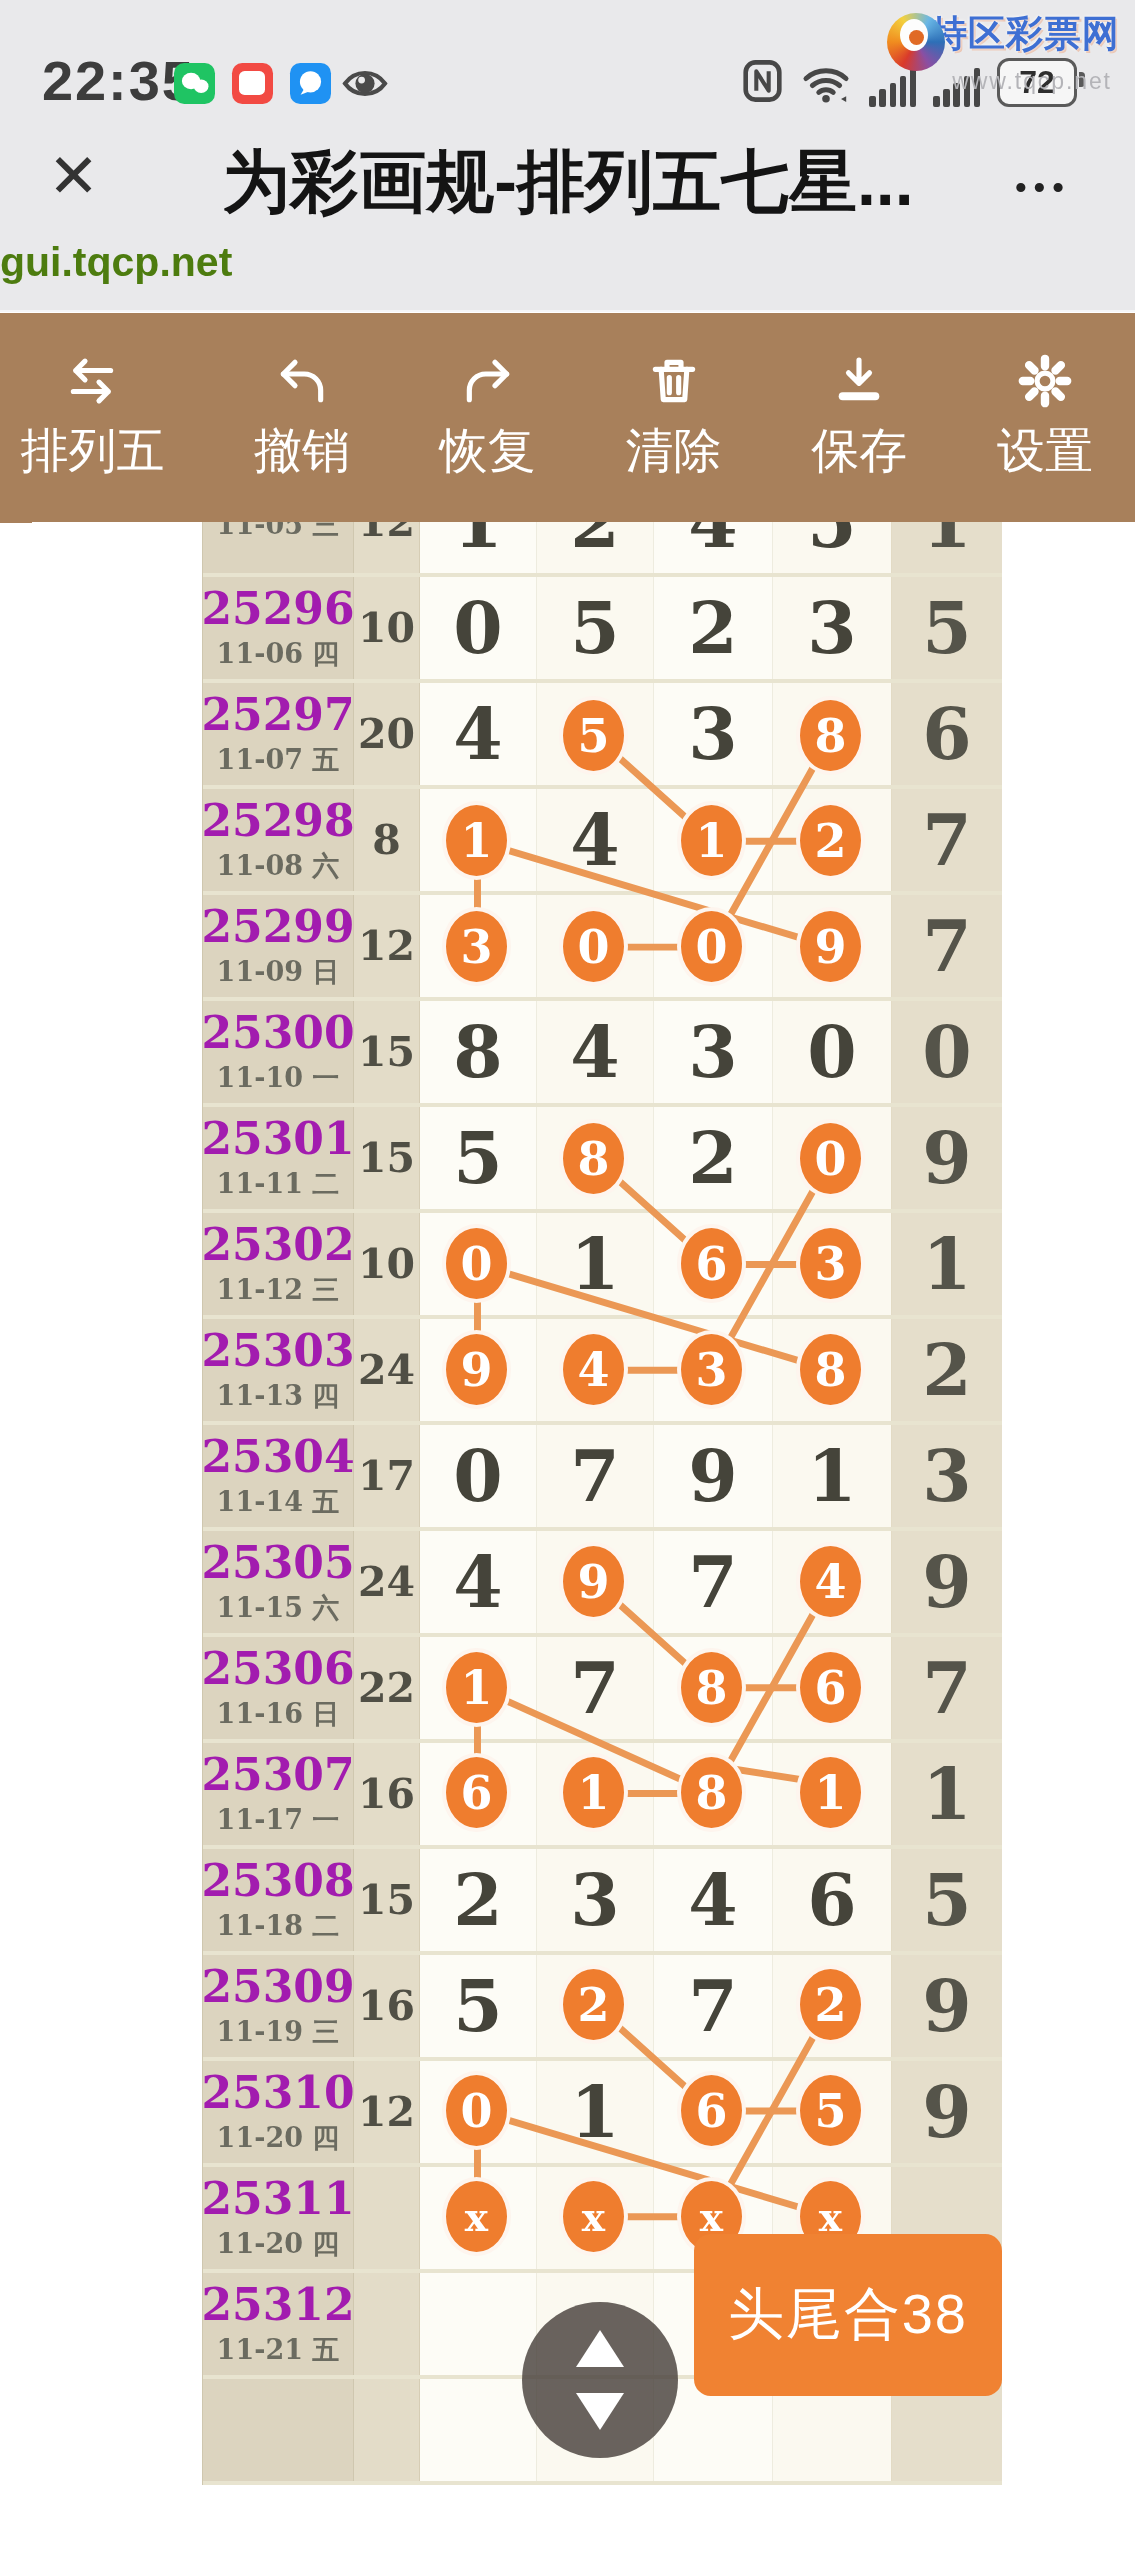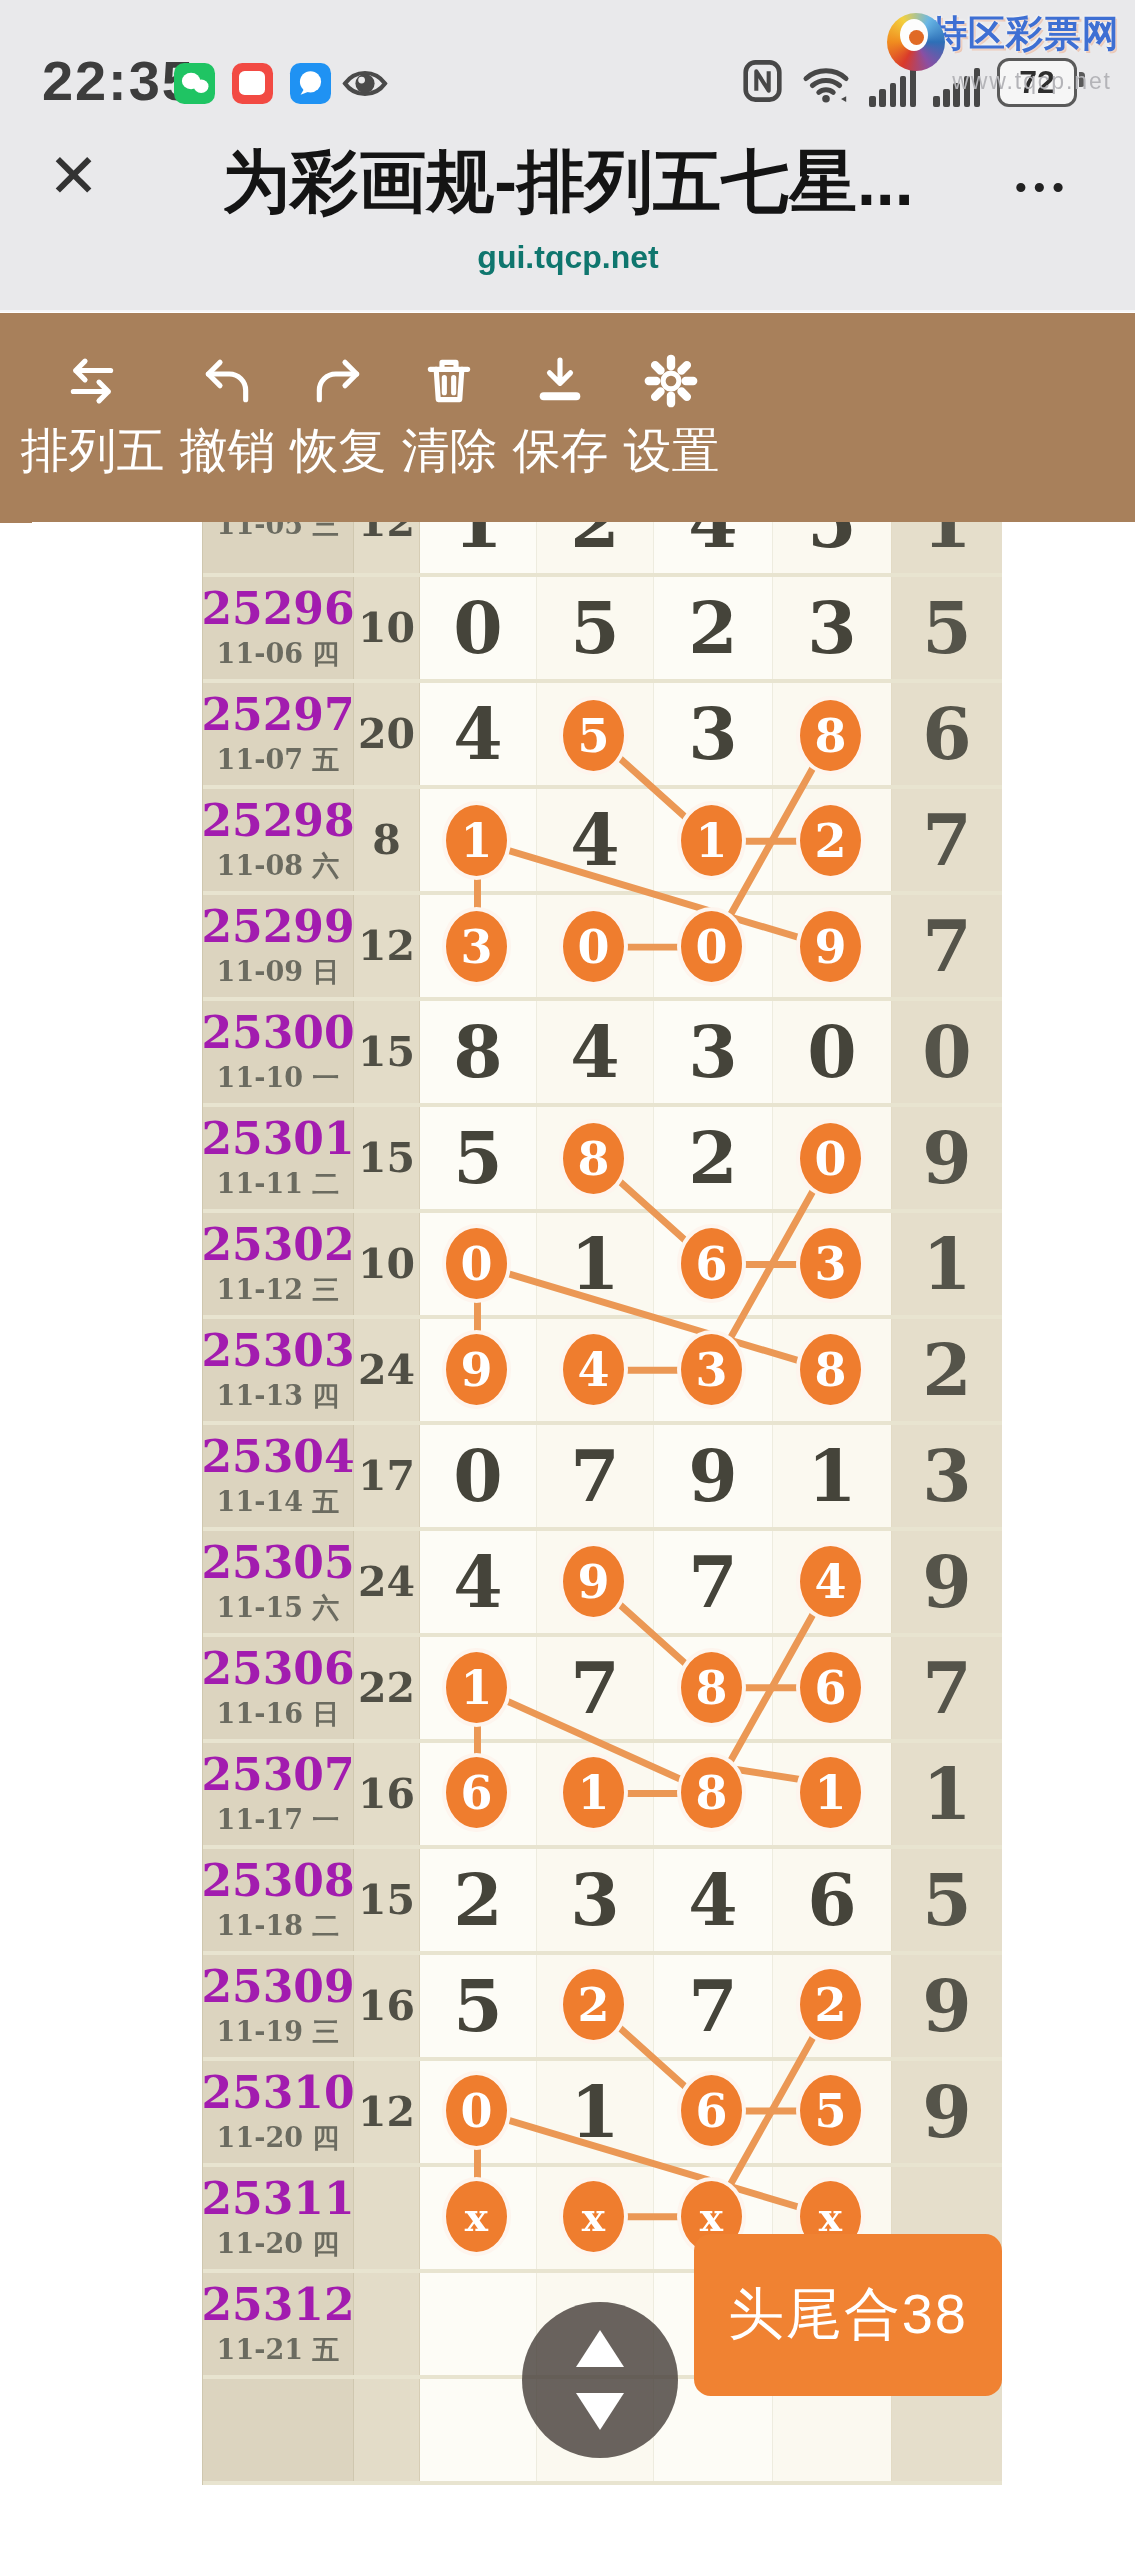--- a/index.html
+++ b/index.html
@@ -32,25 +32,25 @@
   #swirl::before{content:"";position:absolute;left:22px;top:16.7px;width:15px;height:15px;border-radius:50%;background:#e06a25;z-index:2;}
   #site-name{font-size:37px;font-weight:bold;color:#3e6fd3;letter-spacing:0.9px;
              text-shadow:0 0 3.7px #fff,1.9px 1.9px 0 rgba(236,120,60,.35);}
   #site-url{font-size:23px;color:#b4b4b8;letter-spacing:1.9px;margin-top:9px;text-align:center;}
 
   
   #titlebar{position:absolute;left:0;top:111px;width:1136px;height:201px;background:#e9e9eb;border-bottom:2.8px solid #f5f6f8;box-sizing:border-box;}
   #close-btn{position:absolute;left:48px;top:35px;font-size:61px;color:#333;line-height:1;}
   #page-title{position:absolute;left:0;top:26px;width:100%;text-align:center;font-size:68px;font-weight:bold;color:#141414;}
   #more-btn{position:absolute;right:65px;top:58px;font-size:32px;color:#222;letter-spacing:7.4px;font-weight:bold;}
-  #url-line{position:absolute;left:0;top:128px;width:100%;text-align:center;font-size:32px;font-weight:600;color:#0f766e;}
+  #url-line{position:absolute;left:0;top:128px;width:100%;text-align:left;font-size:41px;font-weight:600;color:#4d7c0f;}
 
   
   #toolbar{position:absolute;left:0;top:313px;width:1136px;height:210px;background:#a8805b;
-           display:flex;justify-content:flex-start;align-items:center;padding:0 43px 0 20.4px;box-sizing:border-box;gap:15px;}
+           display:flex;justify-content:space-between;align-items:center;padding:0 43px 0 20.4px;box-sizing:border-box;gap:15px;}
   .tb-item{display:flex;flex-direction:column;align-items:center;gap:9.3px;color:#fff;}
   .tb-item .tb-icon{width:56px;height:56px;}
   .tb-item .tb-icon svg{width:56px;height:56px;stroke:#fff;fill:none;stroke-width:2.2;stroke-linecap:round;stroke-linejoin:round;}
   .tb-label{font-size:48px;color:#fff;white-space:nowrap;}
 
   
   #content{position:absolute;left:0;top:522px;width:1136px;height:2054px;background:#fff;overflow:hidden;margin-left:32px;}
   #table-wrap{position:absolute;left:170px;top:-51px;width:799px;border-left:1.9px solid #cfc7af;box-sizing:content-box;}
   .trow{display:flex;height:106px;box-sizing:border-box;border-bottom:4.6px solid #e8e4d0;}
   .cell{box-sizing:border-box;display:flex;align-items:center;justify-content:center;}

